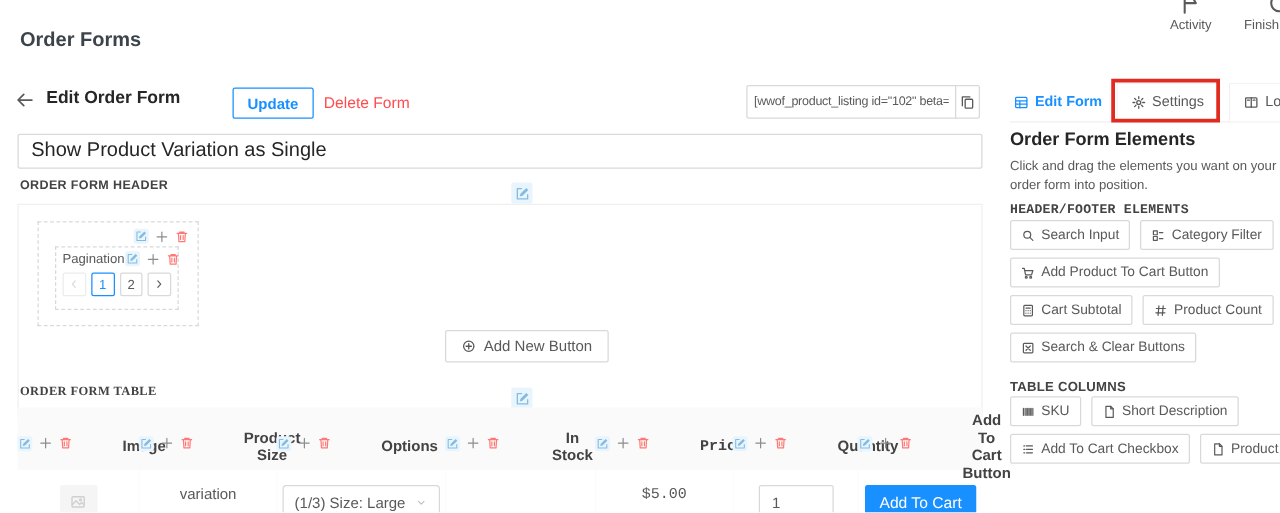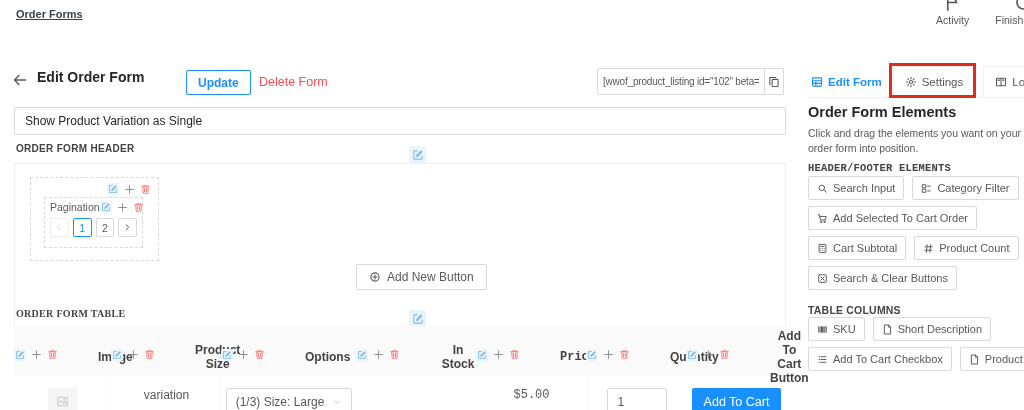--- a/index.html
+++ b/index.html
@@ -4,21 +4,21 @@
 <style>
   * { margin:0; padding:0; box-sizing:border-box; }
   html,body { background:#fff; }
   .screen {
     position:relative; width:1024px; height:410px; overflow:hidden;
     background:#fff; font-family:"Liberation Sans", sans-serif; color:#595959;
   }
   .abs { position:absolute; }
 
   
-  .page-title { left:16px; top:8px; font-size:11px; font-weight:bold; color:#3c434a;text-decoration:underline; }
+  .page-title { left:16px; top:24px; font-size:16px; font-weight:bold; color:#3c434a; }
   .topbar-actions { left:936px; top:-7px; display:flex; gap:26px; }
   .topbar-action { display:flex; flex-direction:column; align-items:center; gap:2px; cursor:pointer; }
   .topbar-action .ticon { font-size:19px; color:#595959; line-height:1; }
   .topbar-action .tlabel { font-size:10.5px; color:#595959; white-space:nowrap; }
 
   
   .back-btn { left:12px; top:72px; font-size:16px; color:#595959; cursor:pointer; }
   .page-heading { left:37px; top:69px; font-size:14px; font-weight:bold; color:#262626; white-space:nowrap; }
   .btn-update {
     left:186px; top:70px; height:25px; padding:0 11px; display:inline-flex; align-items:center;
@@ -33,21 +33,21 @@
   }
   .copy-btn {
     width:20px; height:27px; margin-left:-1px; border:1px solid #d9d9d9; border-radius:0 2px 2px 0;
     background:#fff; display:flex; align-items:center; justify-content:center;
     font-size:12px; color:#595959; cursor:pointer;
   }
 
   
   .name-input {
     left:14px; top:107px; width:772px; height:28px; border:1px solid #d9d9d9; border-radius:2px;
-    font-size:12px; color:#262626; padding:0 10px; font-family:inherit; outline:none;
+    font-size:16px; color:#262626; padding:0 10px; font-family:inherit; outline:none;
   }
   .sec-label { font-size:10px; font-weight:bold; color:#434343; letter-spacing:.3px; }
   .lbl-header { left:16px; top:143px; }
   .lbl-table  { left:16px; top:308px;font-family:Liberation Serif, serif; }
   .edit-chip {
     width:17px; height:17px; background:#e9f5fd; border-radius:2px; color:#85bbe3;
     display:flex; align-items:center; justify-content:center; font-size:12px; cursor:pointer;
   }
   .header-edit { left:409px; top:146px; }
   .table-edit  { left:409px; top:310px; }
@@ -504,21 +504,21 @@
     </div>
     <div class="el-row">
       <button class="el-btn">
           <span class="ticon ic">
             <svg width="1em" height="1em" viewBox="0 0 16 16" fill="none" stroke="currentColor" stroke-width="1.4" stroke-linecap="round" stroke-linejoin="round">
               <path d="M1.5 2.5h2L5 10h7l1.5-5H4"></path>
               <circle cx="5.8" cy="12.8" r="1.1"></circle>
               <circle cx="11" cy="12.8" r="1.1"></circle>
             </svg>
           </span>
-          <span>Add Selected To Cart Order</span>
+          <span>Add Product To Cart Button</span>
         </button>
     </div>
     <div class="el-row">
       <button class="el-btn">
           <span class="ticon ic">
             <svg width="1em" height="1em" viewBox="0 0 16 16" fill="none" stroke="currentColor" stroke-width="1.4" stroke-linecap="round" stroke-linejoin="round">
               <rect x="3" y="2" width="10" height="12" rx="1"></rect>
               <path d="M5.5 5h5M5.5 8h0M8 8h0M10.5 8h0M5.5 11h0M8 11h0M10.5 11h0"></path>
             </svg>
           </span>

